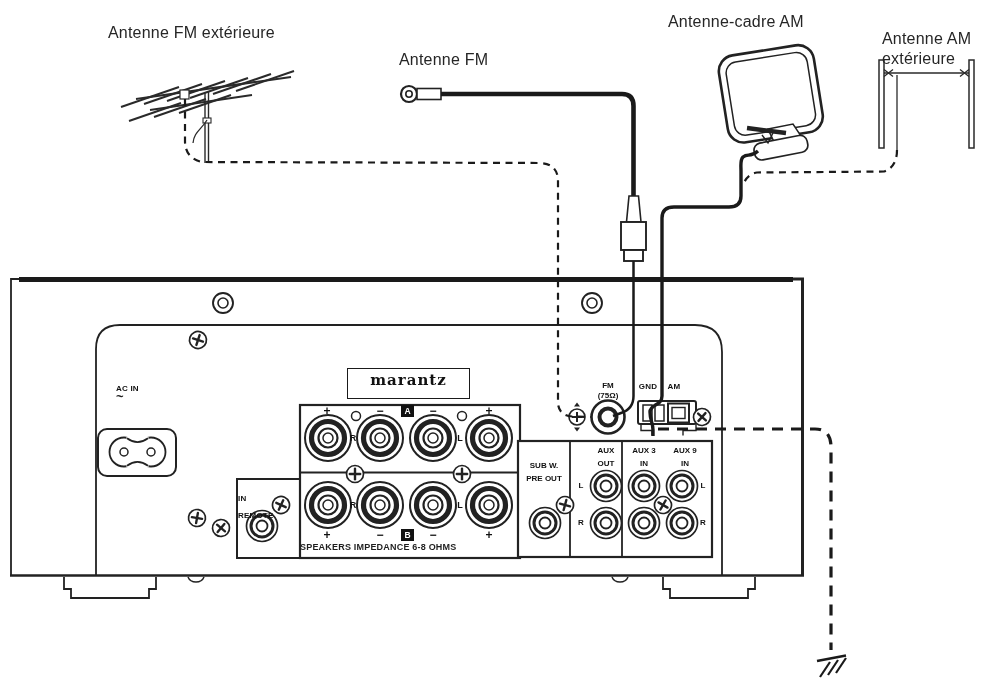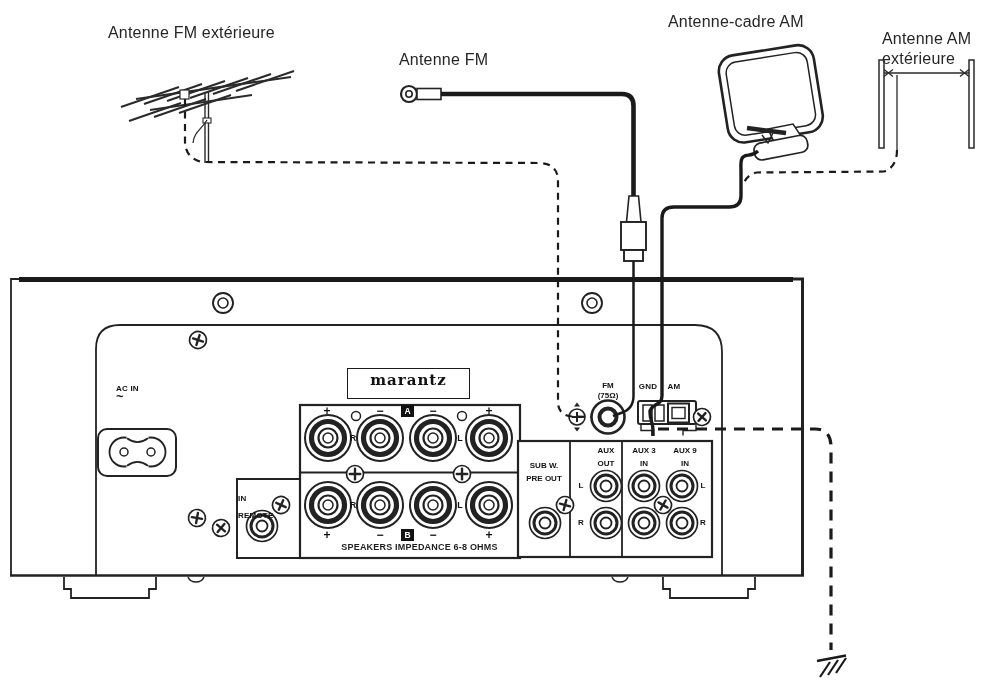--- a/index.html
+++ b/index.html
@@ -232,21 +232,21 @@
 <div class="abs rl" style="left:347px;top:433px;">R</div>
 <div class="abs rl" style="left:454px;top:433px;">L</div>
 
 <div class="abs rl" style="left:347px;top:500px;">R</div>
 <div class="abs rl" style="left:454px;top:500px;">L</div>
 <div class="abs sign" style="left:320px;top:528px;">+</div>
 <div class="abs sign" style="left:373px;top:528px;">−</div>
 <div class="abs badge" style="left:401px;top:529px;">B</div>
 <div class="abs sign" style="left:426px;top:528px;">−</div>
 <div class="abs sign" style="left:482px;top:528px;">+</div>
-<div class="abs" style="left:300px;top:542px;width:221px;text-align:center;font-size:9px;font-weight:bold;letter-spacing:.2px;margin-left:9px;">SPEAKERS IMPEDANCE  6-8 OHMS</div>
+<div class="abs" style="left:300px;top:542px;width:221px;font-size:9px;font-weight:bold;letter-spacing:.2px;">SPEAKERS IMPEDANCE  6-8 OHMS</div>
 
 <div class="abs tiny2" style="left:519px;top:459px;width:50px;">
   <div>SUB W.</div>
   <div>PRE OUT</div>
 </div>
 <div class="abs tiny2" style="left:581px;top:444px;width:50px;">
   <div>AUX</div>
   <div>OUT</div>
 </div>
 <div class="abs tiny2" style="left:623px;top:444px;width:42px;">

